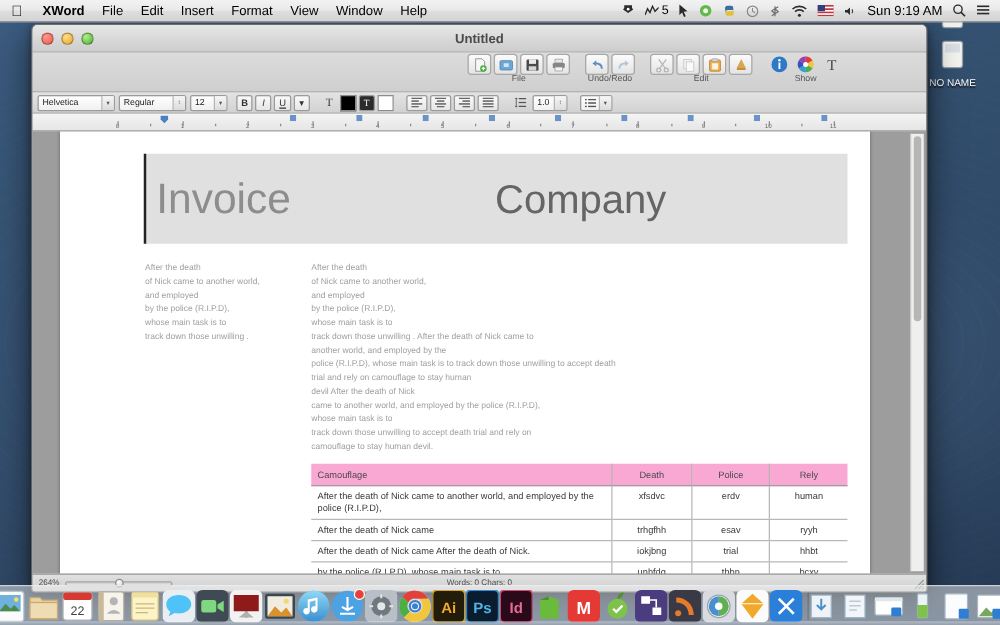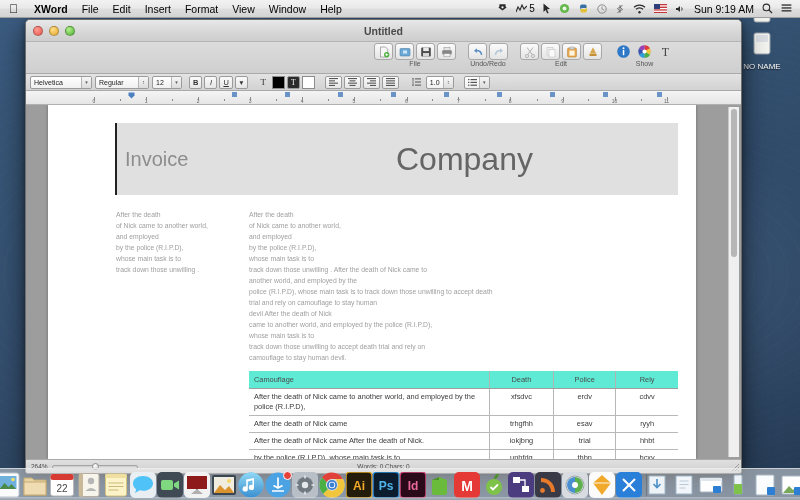--- a/index.html
+++ b/index.html
@@ -131,32 +131,32 @@
   .page {
     position:absolute; left:22px; top:0px; width:648px; bottom:0;
     background:#fff; box-shadow: 0 0 3px rgba(0,0,0,.35);
   }
   .pagebody { position:absolute; left:68px; right:18px; top:18px; }
 
   .banner {
     background:#e0e0e0; height:72px; display:flex; align-items:center;
     padding-left:9px; position:relative;
   }
-  .banner .invoice { font-size:20px; color:#8d8d8d; font-weight:normal; }
+  .banner .invoice { font-size:34px; color:#8d8d8d; font-weight:normal; }
   .banner .company { font-size:32px; color:#656565; position:absolute; left:280px; }
   .cursorbar { position:absolute; left:-1px; top:0; bottom:0; width:1.5px; background:#222; }
 
   .cols { display:flex; margin-top:14px; font-size:6.8px; color:#a0a0a0; line-height:11px; }
   .col-left { width:133px; flex:0 0 133px; }
   .col-right { flex:1 1 auto; }
   .col-right .ln { white-space:nowrap; overflow:hidden; }
 
   table.doc { width:100%; border-collapse:collapse; margin-top:8px; font-size:7.4px; color:#3a3a3a; table-layout:fixed; }
   table.doc th {
-    background:#5eead4; color:#4a4a4a; font-weight:normal; text-align:left;
+    background:#f9a8d4; color:#4a4a4a; font-weight:normal; text-align:left;
     padding:3px 5px; border-bottom:1px solid #9e9e9e; border-right:1px solid #b3b3b3; font-size:7.4px;
   }
   table.doc th:last-child { border-right:none; }
   table.doc th.num, table.doc td.num { text-align:center; }
   table.doc td {
     padding:3px 5px; border-bottom:1px solid #b8b8b8; border-right:1px solid #b8b8b8;
     vertical-align:top; line-height:10px;
   }
   table.doc td:last-child { border-right:none; }
   table.doc tr td:first-child { border-left:none; }
@@ -666,21 +666,21 @@
                   <th class="num">Death</th>
                   <th class="num">Police</th>
                   <th class="num">Rely</th>
                 </tr>
               </thead>
               <tbody>
                 <tr>
                   <td>After the death of Nick came to another world, and employed by the police (R.I.P.D),</td>
                   <td class="num">xfsdvc</td>
                   <td class="num">erdv</td>
-                  <td class="num">cdvv</td>
+                  <td class="num">human</td>
                 </tr>
                 <tr>
                   <td>After the death of Nick came</td>
                   <td class="num">trhgfhh</td>
                   <td class="num">esav</td>
                   <td class="num">ryyh</td>
                 </tr>
                 <tr>
                   <td>After the death of Nick came After the death of Nick.</td>
                   <td class="num">iokjbng</td>

